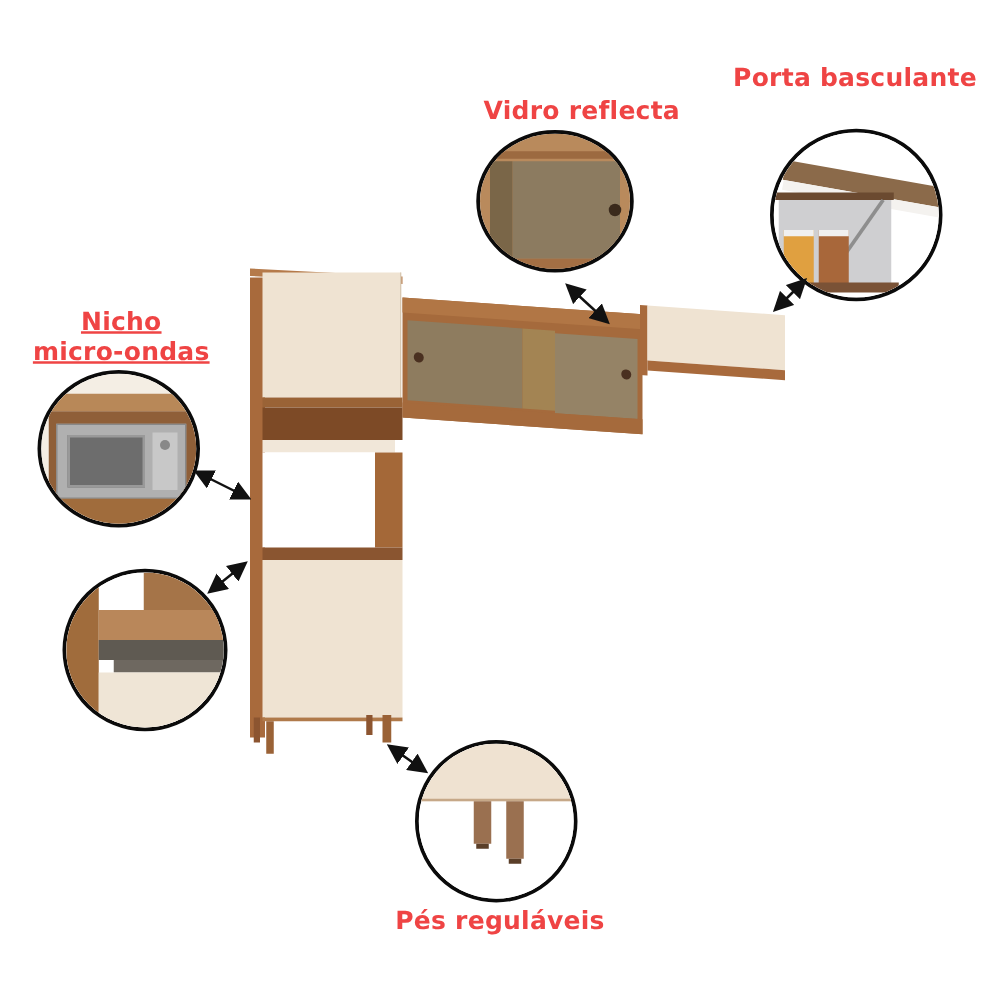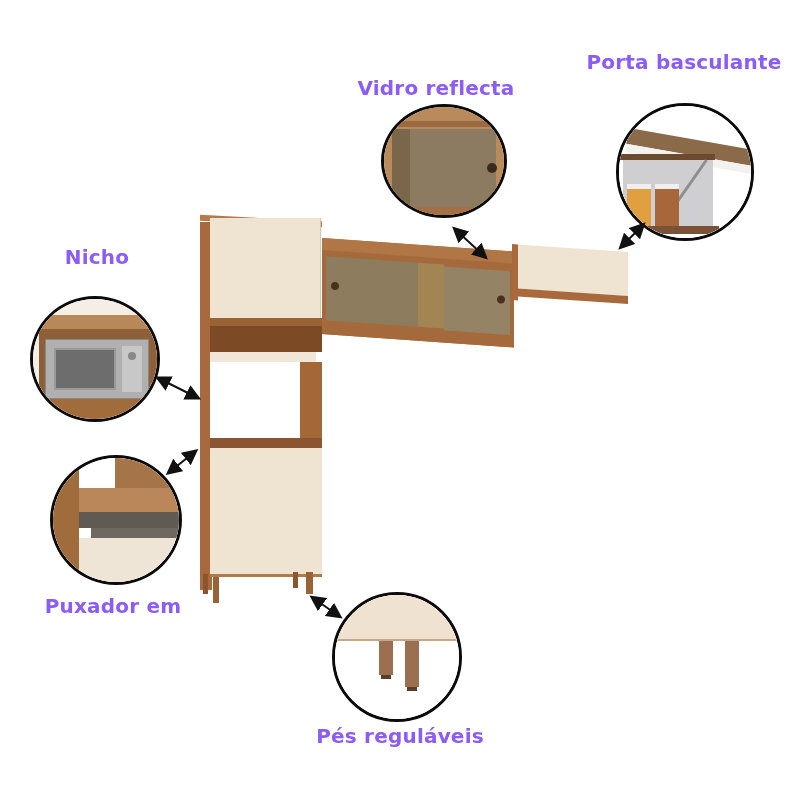--- a/index.html
+++ b/index.html
@@ -1,47 +1,47 @@
 <!DOCTYPE html>
 <html><head>
   <meta charset="utf-8">
   <style>
     html, body { margin: 0; padding: 0; }
     body {
       width: 800px; height: 800px; background: #ffffff; position: relative; overflow: hidden;
       font-family: "DejaVu Sans", "Liberation Sans", sans-serif;
     }
     .label {
-      position: absolute; font-weight: bold; color: #8b5cf6; font-size: 20px;
+      position: absolute; font-weight: bold; color: #ef4444; font-size: 20px;
       line-height: 24px; text-align: center; white-space: nowrap; letter-spacing: 0.2px;
     }
     .circle {
       position: absolute; border-radius: 50%; border: 3px solid #0b0b0b; overflow: hidden;
       box-sizing: border-box; background: #fff;
     }
     .abs { position: absolute; }
     svg.arrows { position: absolute; left: 0; top: 0; }
   </style>
 </head>
 <body>
 
 <div class="label" style="left:578px; top:50px; width:212px;">
   <div>Porta basculante</div>
 </div>
 
-<div class="label" style="left:348px; top:76px; width:176px;">
+<div class="label" style="left:368px; top:76px; width:176px;text-align:right;">
   <div>Vidro reflecta</div>
 </div>
 
-<div class="label" style="left:12px; top:245px; width:170px;">
+<div class="label" style="left:12px; top:245px; width:170px;text-decoration:underline;">
   <div>Nicho</div>
+  <div>micro-ondas</div>
 </div>
 
 <div class="label" style="left:28px; top:594px; width:170px;">
-  <div>Puxador em</div>
 </div>
 
 <div class="label" style="left:300px; top:724px; width:200px;">
   <div>Pés reguláveis</div>
 </div>
 
 <div class="circle" style="left:381px; top:104px; width:126px; height:114px;">
   <div class="abs" style="left:0; top:0; width:100%; height:100%; background:#b98a5c;"></div>
   <div class="abs" style="left:0; top:14px; width:100%; height:6px; background:#9c6a40;"></div>
   <div class="abs" style="left:26px; top:22px; width:86px; height:78px; background:#8c7b60;"></div>

